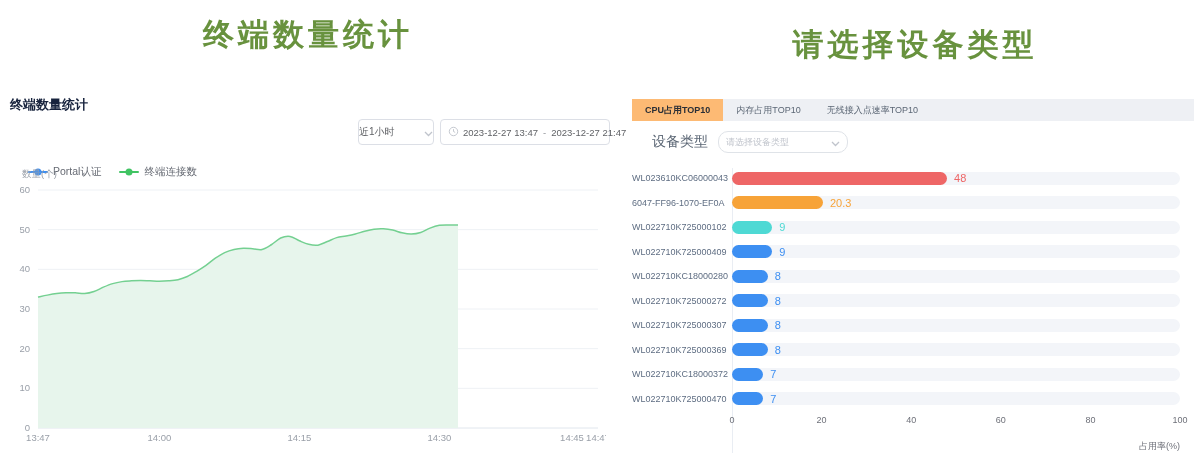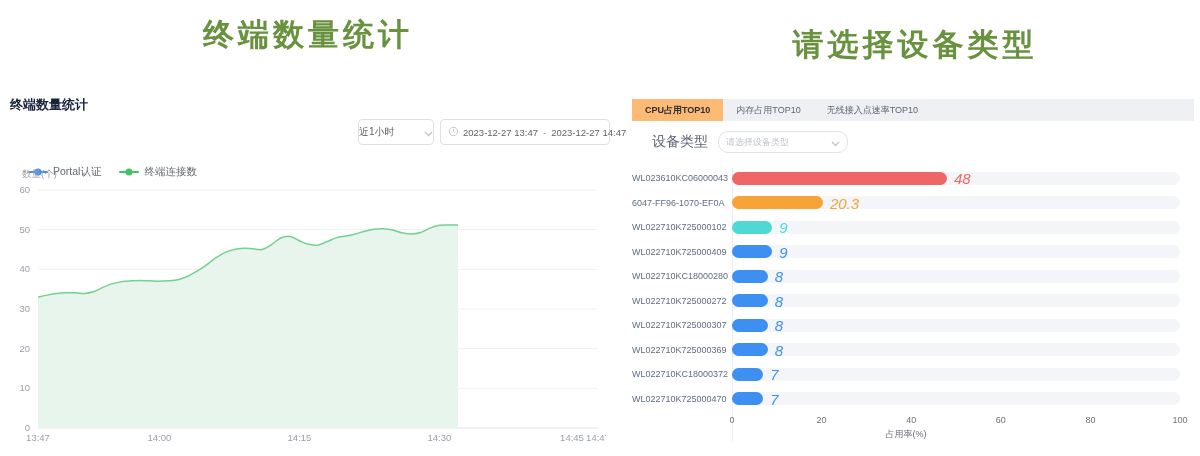--- a/index.html
+++ b/index.html
@@ -34,26 +34,26 @@
   .device-row{position:absolute;left:20px;top:131px;display:flex;align-items:center;gap:10px;}
   .device-label{font-size:14px;color:#5c6775;}
   .device-select{display:flex;align-items:center;justify-content:space-between;width:130px;height:22px;border:1px solid #dfe3e8;border-radius:10px;background:#fff;padding:0 7px;box-sizing:border-box;cursor:pointer;}
   .device-select .ph{font-size:9px;color:#c0c4cc;}
   .barchart{position:absolute;left:0;top:166px;width:548px;}
   .axis-vline{position:absolute;left:100px;top:2px;bottom:0;width:1px;background:#e9edf3;}
   .brow{display:flex;align-items:center;height:24.5px;position:relative;}
   .bcat{width:100px;box-sizing:border-box;text-align:right;padding-right:8px;font-size:9px;color:#5e6d82;white-space:nowrap;}
   .btrack{position:relative;flex:1;height:13px;background:#f3f5f9;border-radius:7px;}
   .bbar{position:absolute;left:0;top:0;height:13px;border-radius:7px;}
-  .bval{position:absolute;top:50%;transform:translateY(-50%);font-size:15px;white-space:nowrap;font-style:italic;}
+  .bval{position:absolute;top:50%;transform:translateY(-50%);font-size:11px;white-space:nowrap;}
   .baxis{display:flex;margin-top:4px;}
   .baxis .spacer{width:100px;}
   .bticks{position:relative;flex:1;height:11px;}
   .btick{position:absolute;top:0;transform:translateX(-50%);font-size:9px;color:#6e7079;}
-  .bxname{width:548px;text-align:center;font-size:9px;color:#6e7079;margin-top:2px;}
+  .bxname{width:548px;text-align:right;font-size:9px;color:#6e7079;margin-top:14px;}
   svg text{font-family:"Liberation Sans","DejaVu Sans",sans-serif;}
 </style>
 </head>
 <body>
 
 <div class="canvas">
 
   <div class="half half-left">
     <h1 class="big-title" style="color: rgb(104, 146, 62);">终端数量统计</h1>
 
@@ -70,21 +70,21 @@
       </div>
       <div class="date-box">
         <span>
           <svg width="11" height="11" viewBox="0 0 12 12">
               <circle cx="6" cy="6" r="4.6" fill="none" stroke="#c0c4cc" stroke-width="1"></circle>
               <polyline points="6,3.4 6,6 7.8,7" fill="none" stroke="#c0c4cc" stroke-width="1"></polyline>
             </svg>
         </span>
         <span class="d-text">2023-12-27 13:47</span>
         <span class="d-sep">-</span>
-        <span class="d-text">2023-12-27 14:47</span>
+        <span class="d-text">2023-12-27 21:47</span>
       </div>
     </div>
 
     <div class="legend">
         <span class="legend-item">
           <span class="legend-marker" style="background: rgb(61, 143, 242);">
             <span class="dot" style="background: rgb(61, 143, 242);"></span>
           </span>
           <span class="legend-label">Portal认证</span>
         </span>

